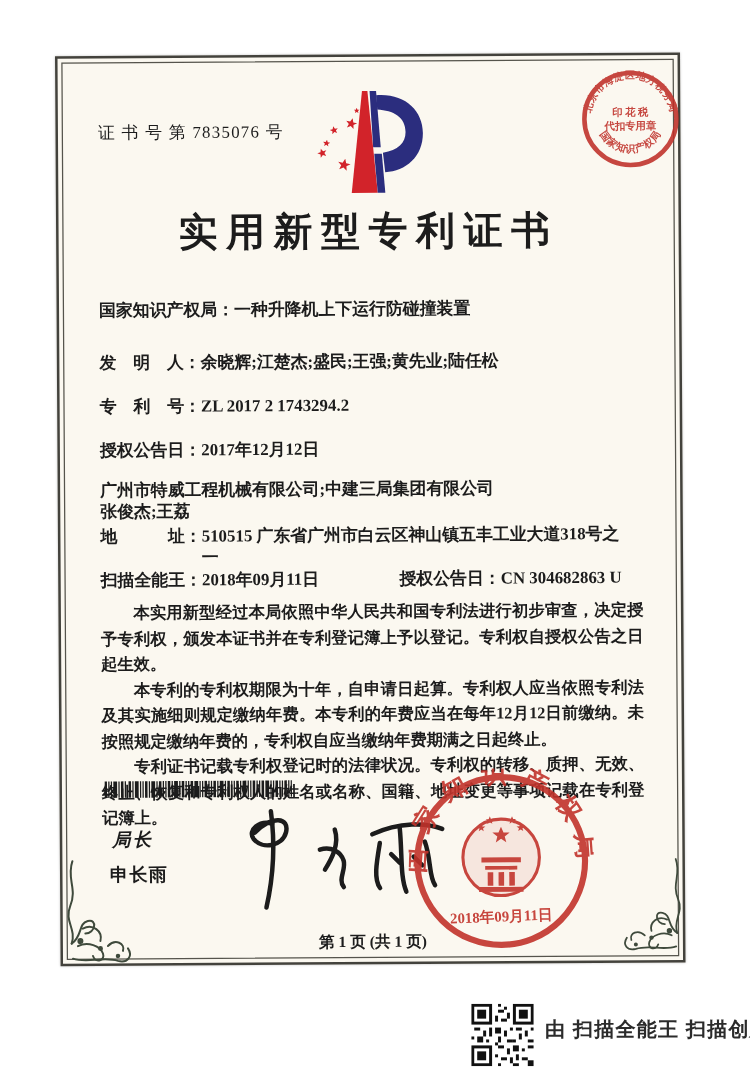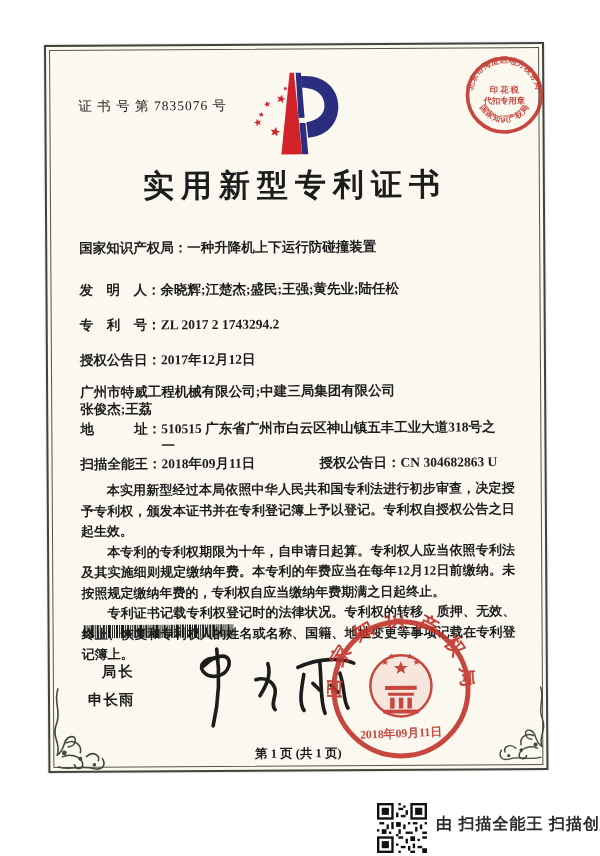--- a/index.html
+++ b/index.html
@@ -26,21 +26,21 @@
   .title{left:0;top:119px;width:100%;text-align:center;font-size:31px;font-weight:bold;letter-spacing:7px;}
   .field{left:32px;right:28px;display:flex;font-size:13.5px;font-weight:600;line-height:17px;}
   .field .lbl{white-space:pre;flex:none;}
   .field .val{flex:1;}
   .field .val span{display:block;}
   .grant-row{left:32px;right:28px;display:flex;font-size:13.5px;font-weight:600;}
   .grant-row .g-left{flex:1;}
   .grant-row .g-right{flex:1;padding-left:42px;box-sizing:border-box;}
   .paras{left:32px;right:30px;top:434px;font-size:13px;font-weight:600;line-height:20.5px;text-align:justify;}
   .paras p{margin:0;text-indent:2em;}
-  .director-title{left:52px;top:616px;font-size:14.5px;font-weight:bold;letter-spacing:2px;}
+  .director-title{left:40px;top:616px;font-size:14.5px;font-weight:bold;letter-spacing:2px;font-style:italic;}
   .director-name{left:38px;top:644px;font-size:14.5px;font-weight:bold;letter-spacing:1px;text-align:right;}
   .page-footer{left:0;top:700px;width:100%;text-align:center;font-size:12.5px;font-weight:600;}
   .scan-footer-text{
     position:absolute;left:436px;top:814px;font-size:16px;font-weight:bold;
     letter-spacing:1px;color:#2b2b2b;
     font-family:"Liberation Sans","DejaVu Sans",sans-serif;white-space:nowrap;
   }
   svg{display:block;}
 </style>
 </head>

